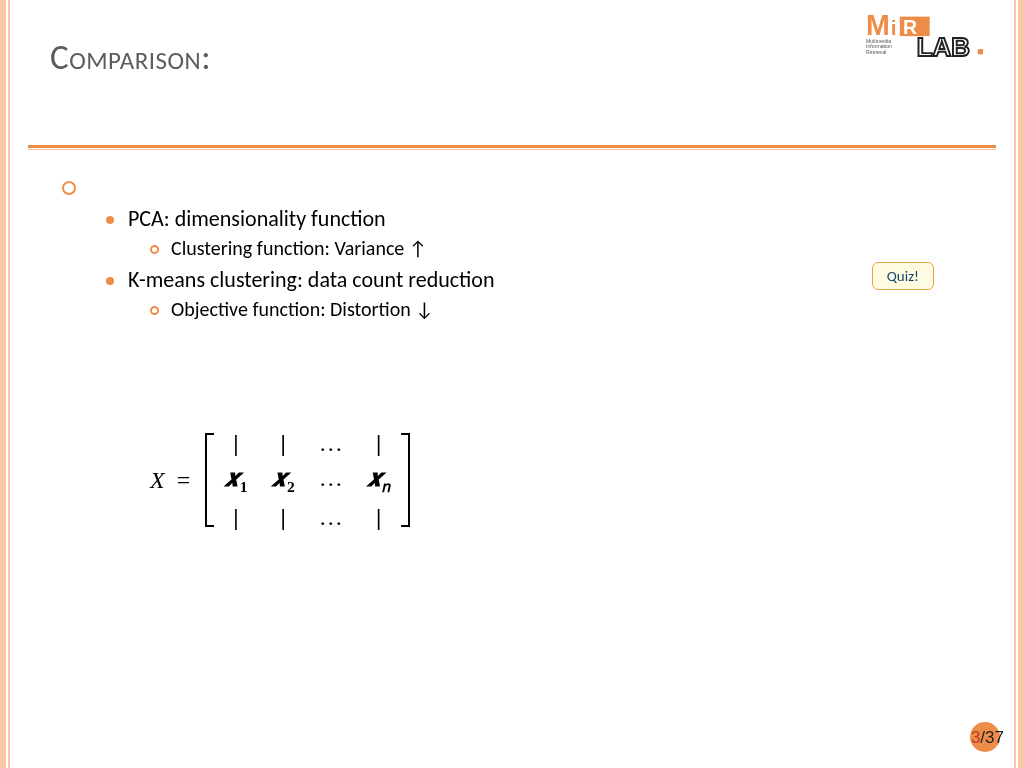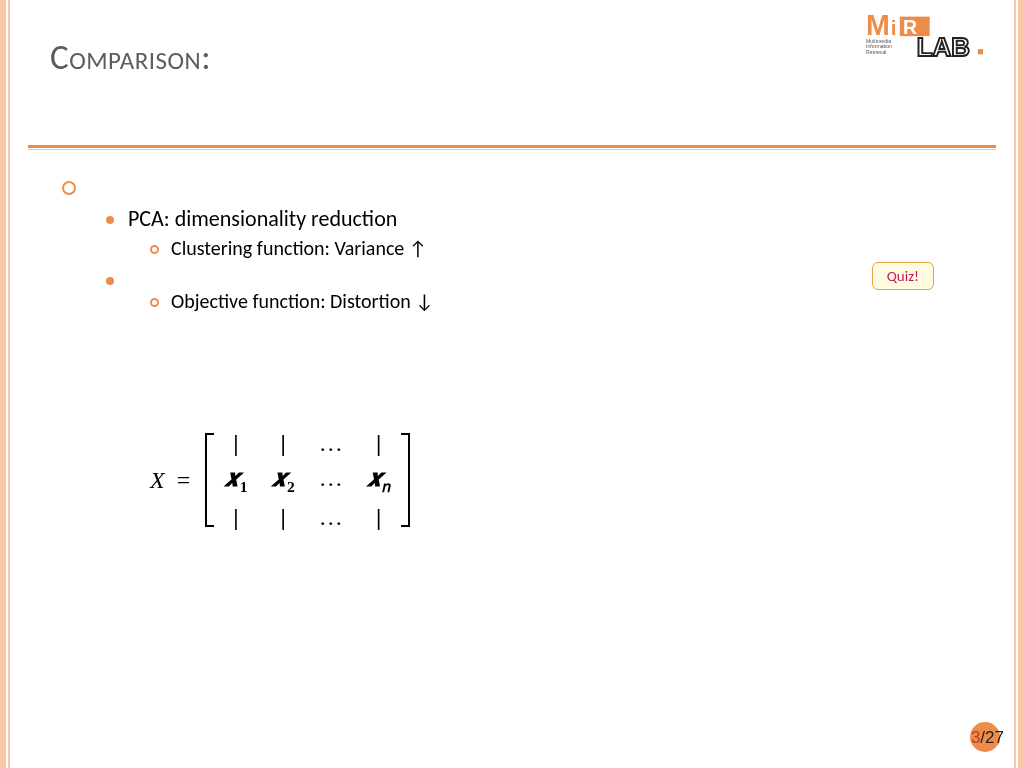--- a/index.html
+++ b/index.html
@@ -48,21 +48,21 @@
   .li3 { display:flex; align-items:flex-start; margin: 4px 0 6px 88px; }
   .bullet-ring-sm {
     width: 9px; height: 9px; border: 2px solid #ee8d4a; border-radius:50%;
     margin-top: 9px; margin-right: 12px; flex-shrink:0;
   }
   .li3 .txt { font-size: 20px; }
 
   .quiz-badge {
     position: absolute; top: 262px; right: 90px;
     background: #fffbe0; border: 1.5px solid #e8a64a; border-radius: 6px;
-    padding: 4px 14px; font-size: 15px; color: #be185d; font-weight: 400;
+    padding: 4px 14px; font-size: 15px; color: #0c4a6e; font-weight: 400;
   }
 
   .equation {
     position: absolute; left: 150px; top: 430px;
     font-family: "Cambria Math", "Times New Roman", serif;
     font-size: 24px; font-style: italic;
     display:flex; align-items:center; gap: 8px;
   }
   .equation .eq-X { font-style: italic; }
   .equation .eq-eq { font-style: normal; margin: 0 4px; }
@@ -121,29 +121,30 @@
     <div class="bar2"></div>
 </div>
 
 <div class="content">
   <div class="li1">
     <div class="bullet-ring"></div>
   </div>
 
   <div class="li2">
     <div class="bullet-disc"></div>
-    <div class="txt">PCA: dimensionality reduction</div>
+    <div class="txt">PCA: dimensionality function</div>
   </div>
   <div class="li3">
     <div class="bullet-ring-sm"></div>
     <div class="txt">Clustering function: Variance ↑</div>
   </div>
 
   <div class="li2">
     <div class="bullet-disc"></div>
+    <div class="txt">K-means clustering: data count reduction</div>
   </div>
   <div class="li3">
     <div class="bullet-ring-sm"></div>
     <div class="txt">Objective function: Distortion ↓</div>
   </div>
 </div>
 
 <div class="quiz-badge">Quiz!</div>
 
 <div class="equation">
@@ -172,14 +173,14 @@
   </div>
   <span class="bracket">
     <svg viewBox="0 0 14 96">
         <path d="M2 2 H10 V94 H2" fill="none" stroke="#000" stroke-width="2"></path>
       </svg>
   </span>
 </div>
 
 <div class="page-circle"></div>
 <div class="page-num">
-  <span class="cur">3</span><span>/</span><span>27</span>
+  <span class="cur">3</span><span>/</span><span>37</span>
 </div>
 
 </body></html>

